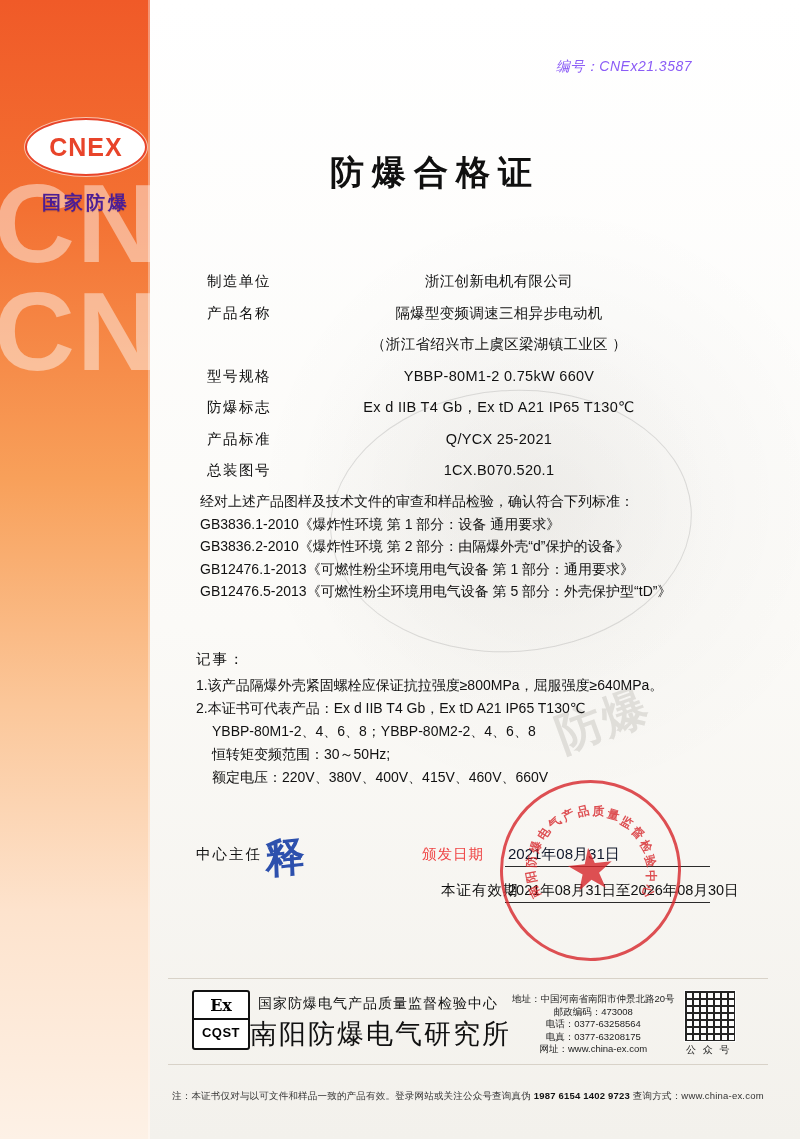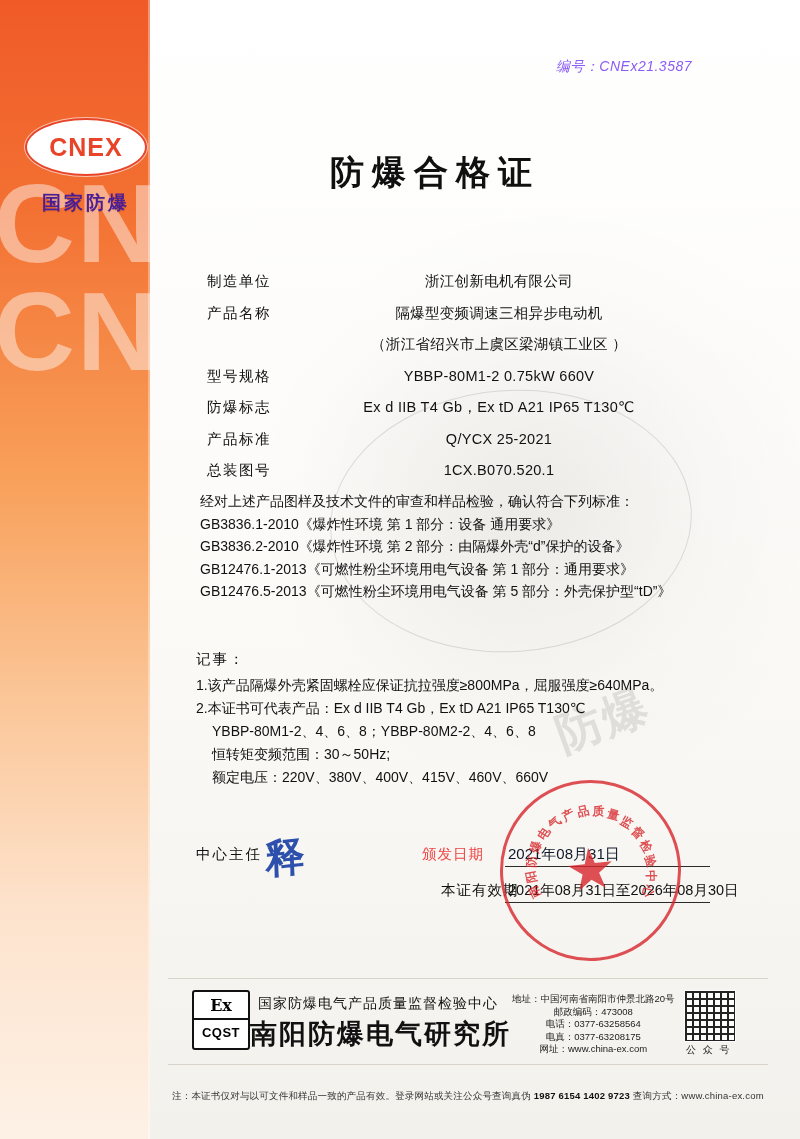--- a/index.html
+++ b/index.html
@@ -167,21 +167,21 @@
   }
   .ex-box .ex-top{
     font-size:16px;font-weight:bold;font-family:"DejaVu Serif","Liberation Serif",serif;
     border-bottom:2px solid #111;width:100%;text-align:center;line-height:24px;
   }
   .ex-box .ex-bot{font-size:13px;font-weight:bold;line-height:26px;letter-spacing:.5px;}
   .org-small{
     position:absolute;left:258px;top:995px;font-size:14px;color:#111;letter-spacing:1px;
   }
   .org-big{
-    position:absolute;left:250px;top:1016px;font-size:27px;font-weight:bold;color:#111;letter-spacing:2px;
+    position:absolute;left:250px;top:1016px;font-size:27px;font-weight:normal;color:#111;letter-spacing:2px;
   }
   .addr{
     position:absolute;left:512px;top:993px;font-size:9.5px;color:#222;line-height:12.5px;text-align:center;
   }
   .qr{
     position:absolute;left:684px;top:990px;width:50px;height:50px;
     background:
       linear-gradient(90deg,#000 2px,transparent 2px) 0 0/7px 7px,
       linear-gradient(180deg,#000 2px,transparent 2px) 0 0/7px 7px,
       #fff;

